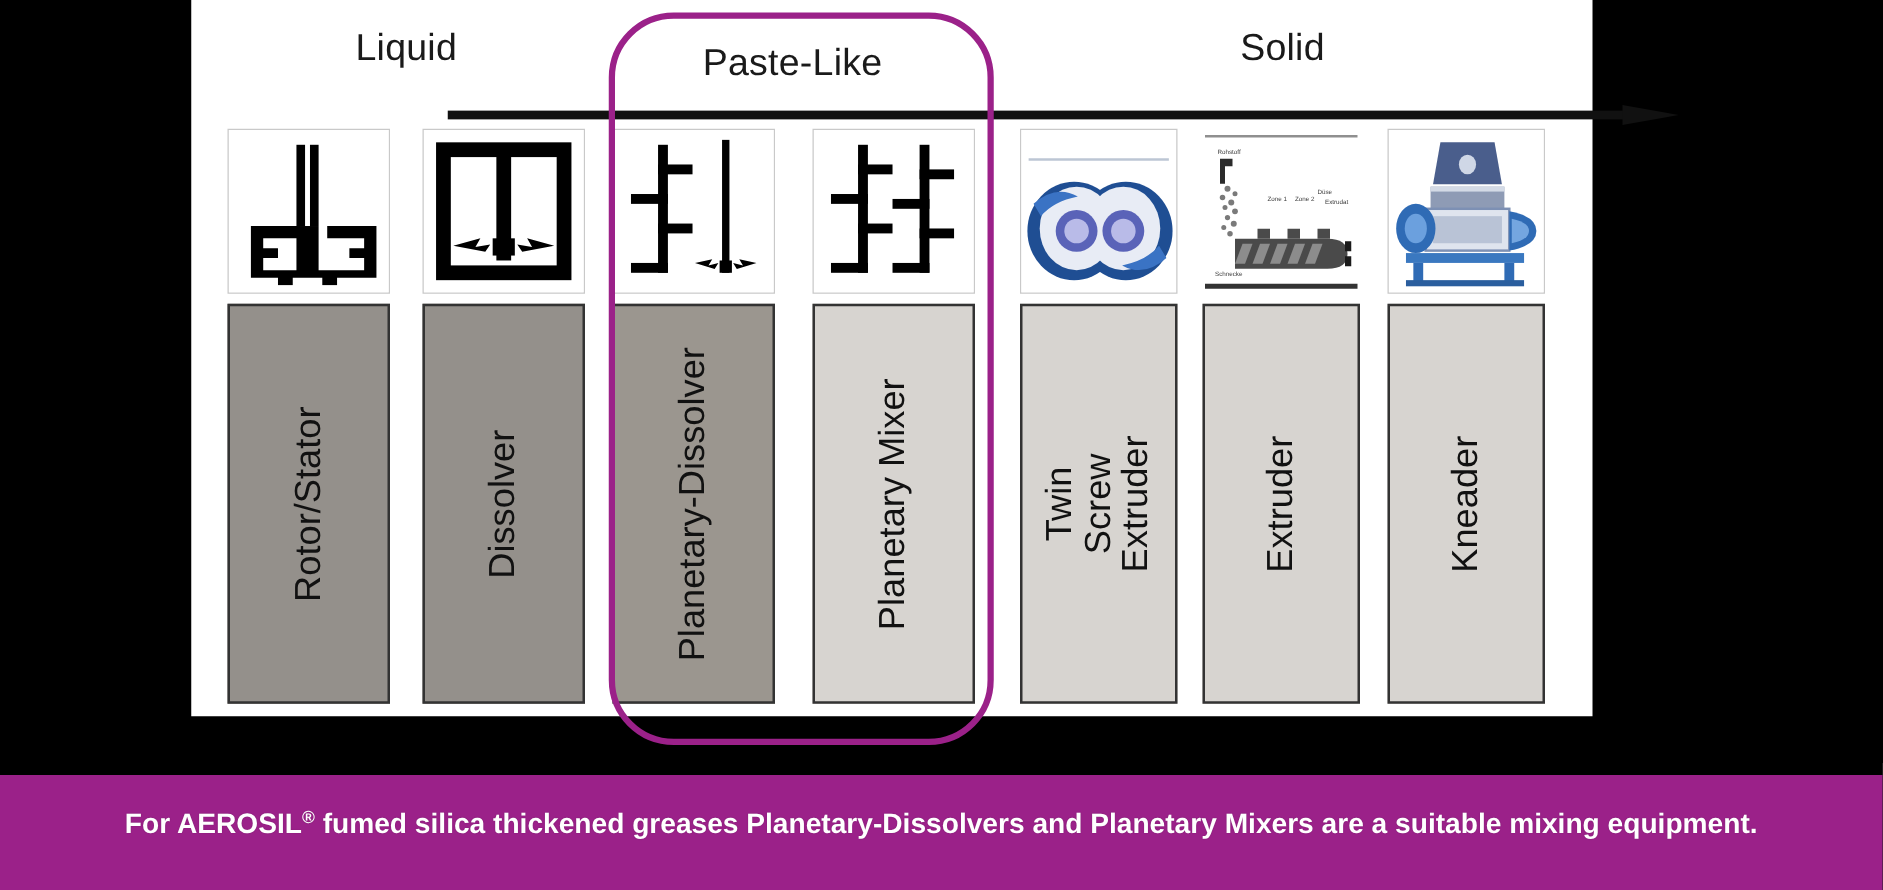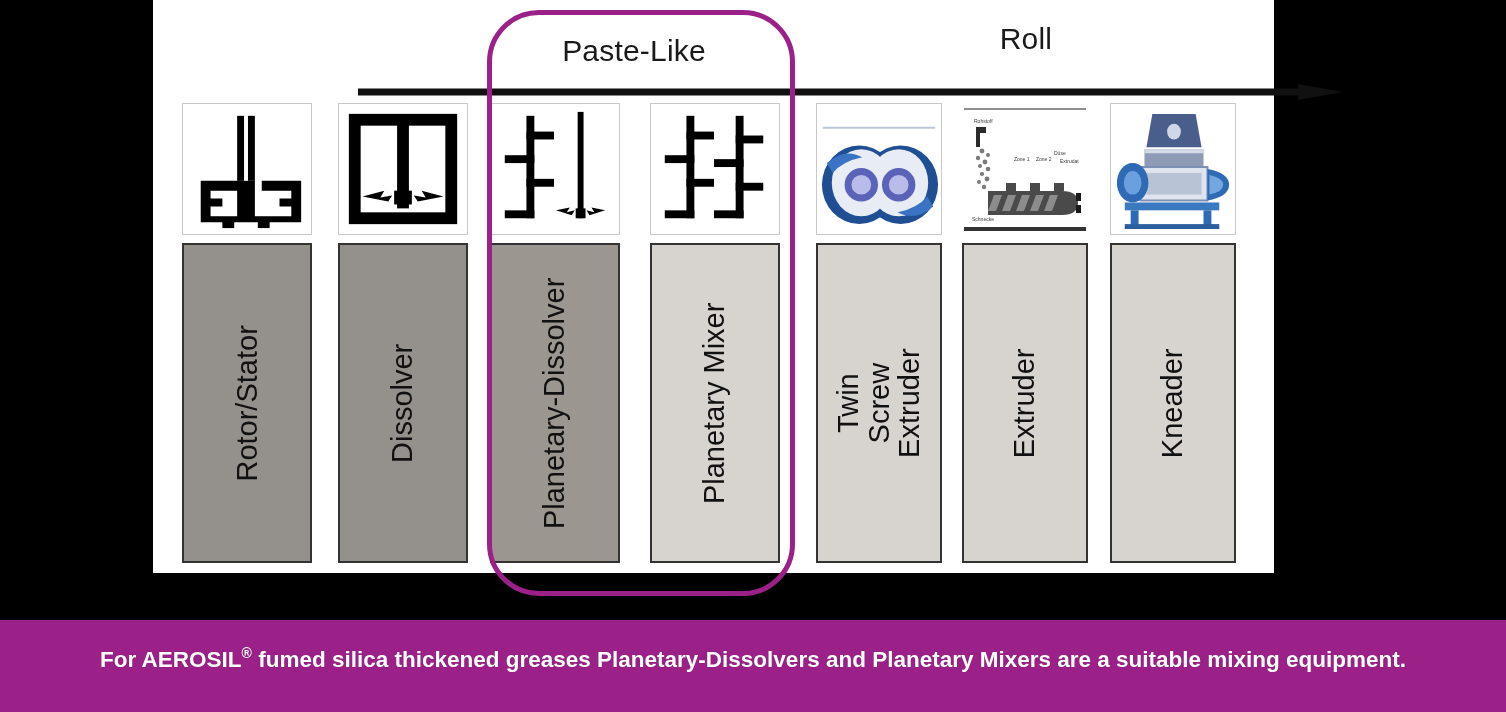--- a/index.html
+++ b/index.html
@@ -46,25 +46,28 @@
   #caption .line1{margin:0 0 14px 0;}
   #caption sup{font-size:14px;vertical-align:super;}
 </style>
 </head>
 <body>
 
 <div id="root">
 
   <div id="panel">
 
+    <div class="phase-label" style="left:29px;width:286px;">
+      <span>Liquid</span>
+    </div>
     <div class="phase-label" style="left:337px;width:288px;margin-top:12px;">
       <span>Paste-Like</span>
     </div>
     <div class="phase-label" style="left:663px;width:420px;">
-      <span>Roll</span>
+      <span>Solid</span>
     </div>
 
     <div id="arrow">
       <svg viewBox="0 0 985 16" preserveAspectRatio="none" aria-hidden="true">
         <rect x="0" y="4.5" width="948" height="7" fill="#111"></rect>
         <polygon points="940,0 985,8 940,16" fill="#111"></polygon>
       </svg>
     </div>
 
     <div class="col" style="left:29px;width:130px;">

